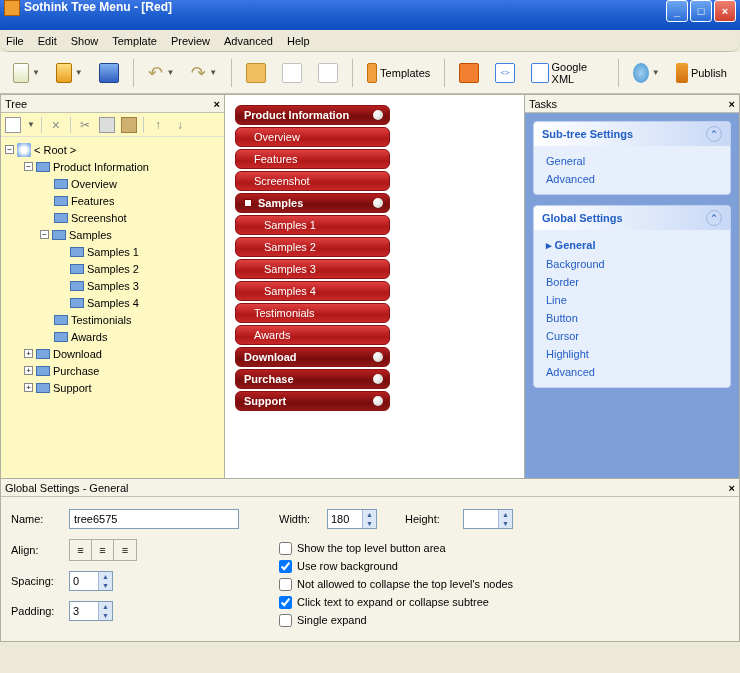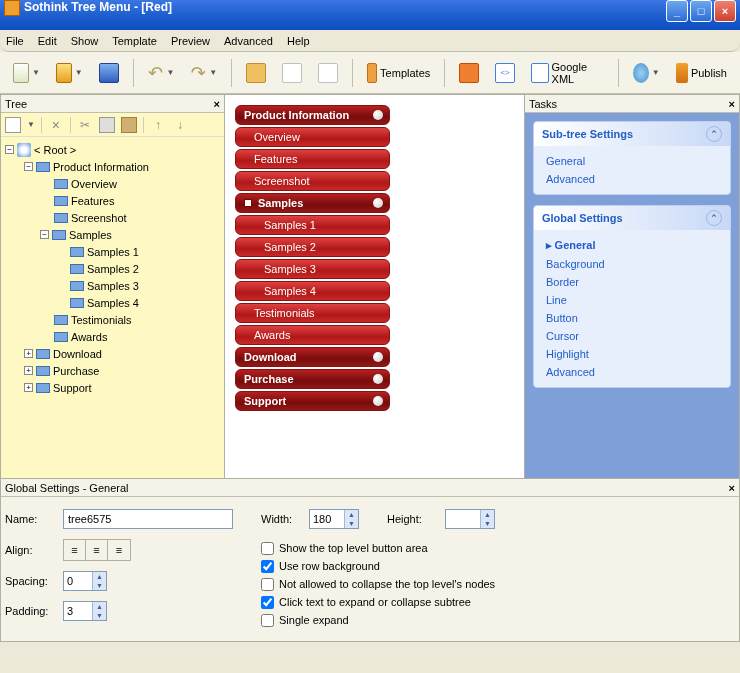--- a/index.html
+++ b/index.html
@@ -57,21 +57,21 @@
 .task-group { background: #e7effc; border-radius: 4px; margin-bottom: 10px; border: 1px solid #c0d0ef; }
 .task-group-header { height: 24px; background: linear-gradient(to right, #fff, #c7d8f6); border-radius: 4px 4px 0 0; display: flex; align-items: center; padding: 0 8px; color: #215dc6; font-weight: bold; }
 .task-group-header .collapse { margin-left: auto; width: 16px; height: 16px; border-radius: 50%; border: 1px solid #a0b8e0; display: flex; align-items: center; justify-content: center; color: #4070c0; font-size: 9px; }
 .task-list { padding: 6px 12px; }
 .task-item { color: #215dc6; padding: 3px 0; cursor: default; }
 .task-item.active::before { content: "▸ "; color: #215dc6; }
 .task-item.active { font-weight: bold; }
 
 
 .settings-panel { border: 1px solid #b0b0a0; border-top: none; background: #f5f3e8; }
-.settings-body { padding: 12px 4px; display: flex; gap: 28px; }
+.settings-body { padding: 12px 10px; display: flex; gap: 40px; }
 .settings-col { display: flex; flex-direction: column; gap: 10px; }
 .form-row { display: flex; align-items: center; gap: 8px; }
 .form-row label { width: 50px; }
 input[type=text].field { border: 1px solid #7f9db9; height: 20px; padding: 0 4px; background: #fff; }
 .spinner { display: flex; align-items: center; border: 1px solid #7f9db9; background: #fff; height: 20px; }
 .spinner input { border: none; width: 28px; text-align: left; padding: 0 3px; outline: none; }
 .spinner .spinbtns { display: flex; flex-direction: column; }
 .spinner .spinbtns div { width: 14px; height: 9px; background: #dbe6f7; border-left: 1px solid #a0b8d8; display:flex; align-items:center; justify-content:center; font-size:7px; color:#4060a0;}
 .align-btns { display: flex; border: 1px solid #b0b0a0; }
 .align-btn { width: 22px; height: 20px; border-right: 1px solid #b0b0a0; display: flex; align-items: center; justify-content: center; background: #f5f3e8; }

